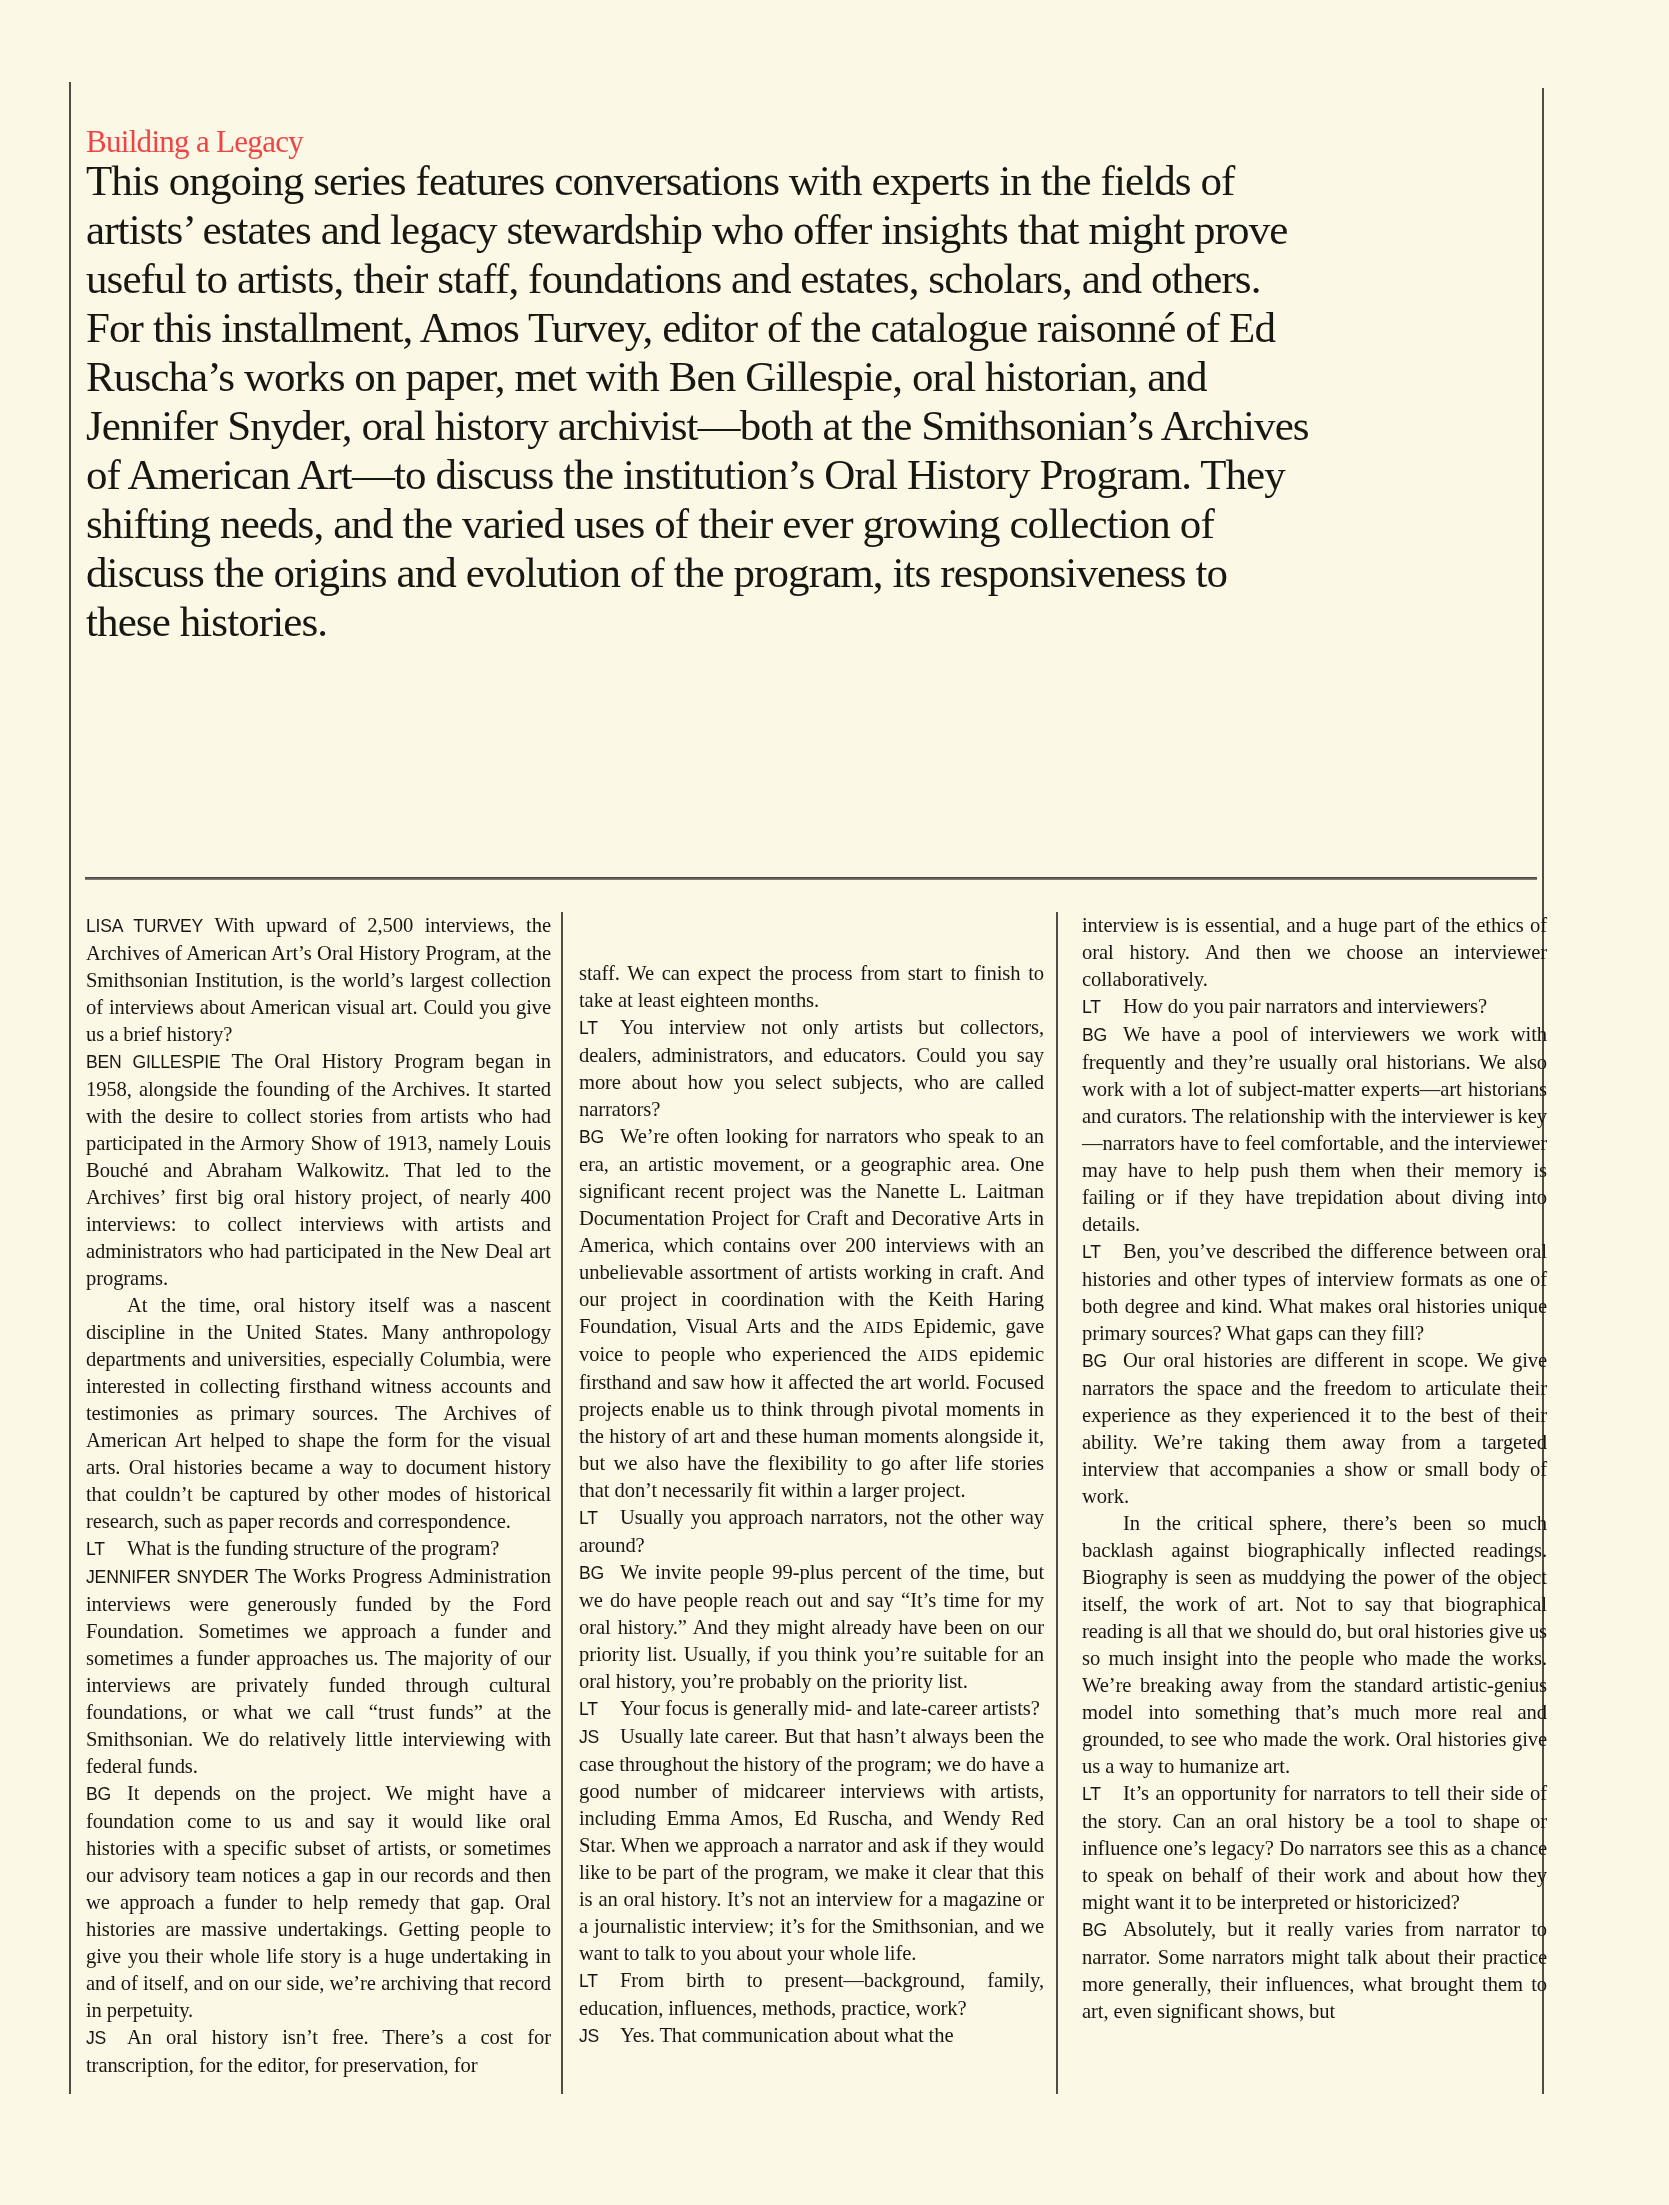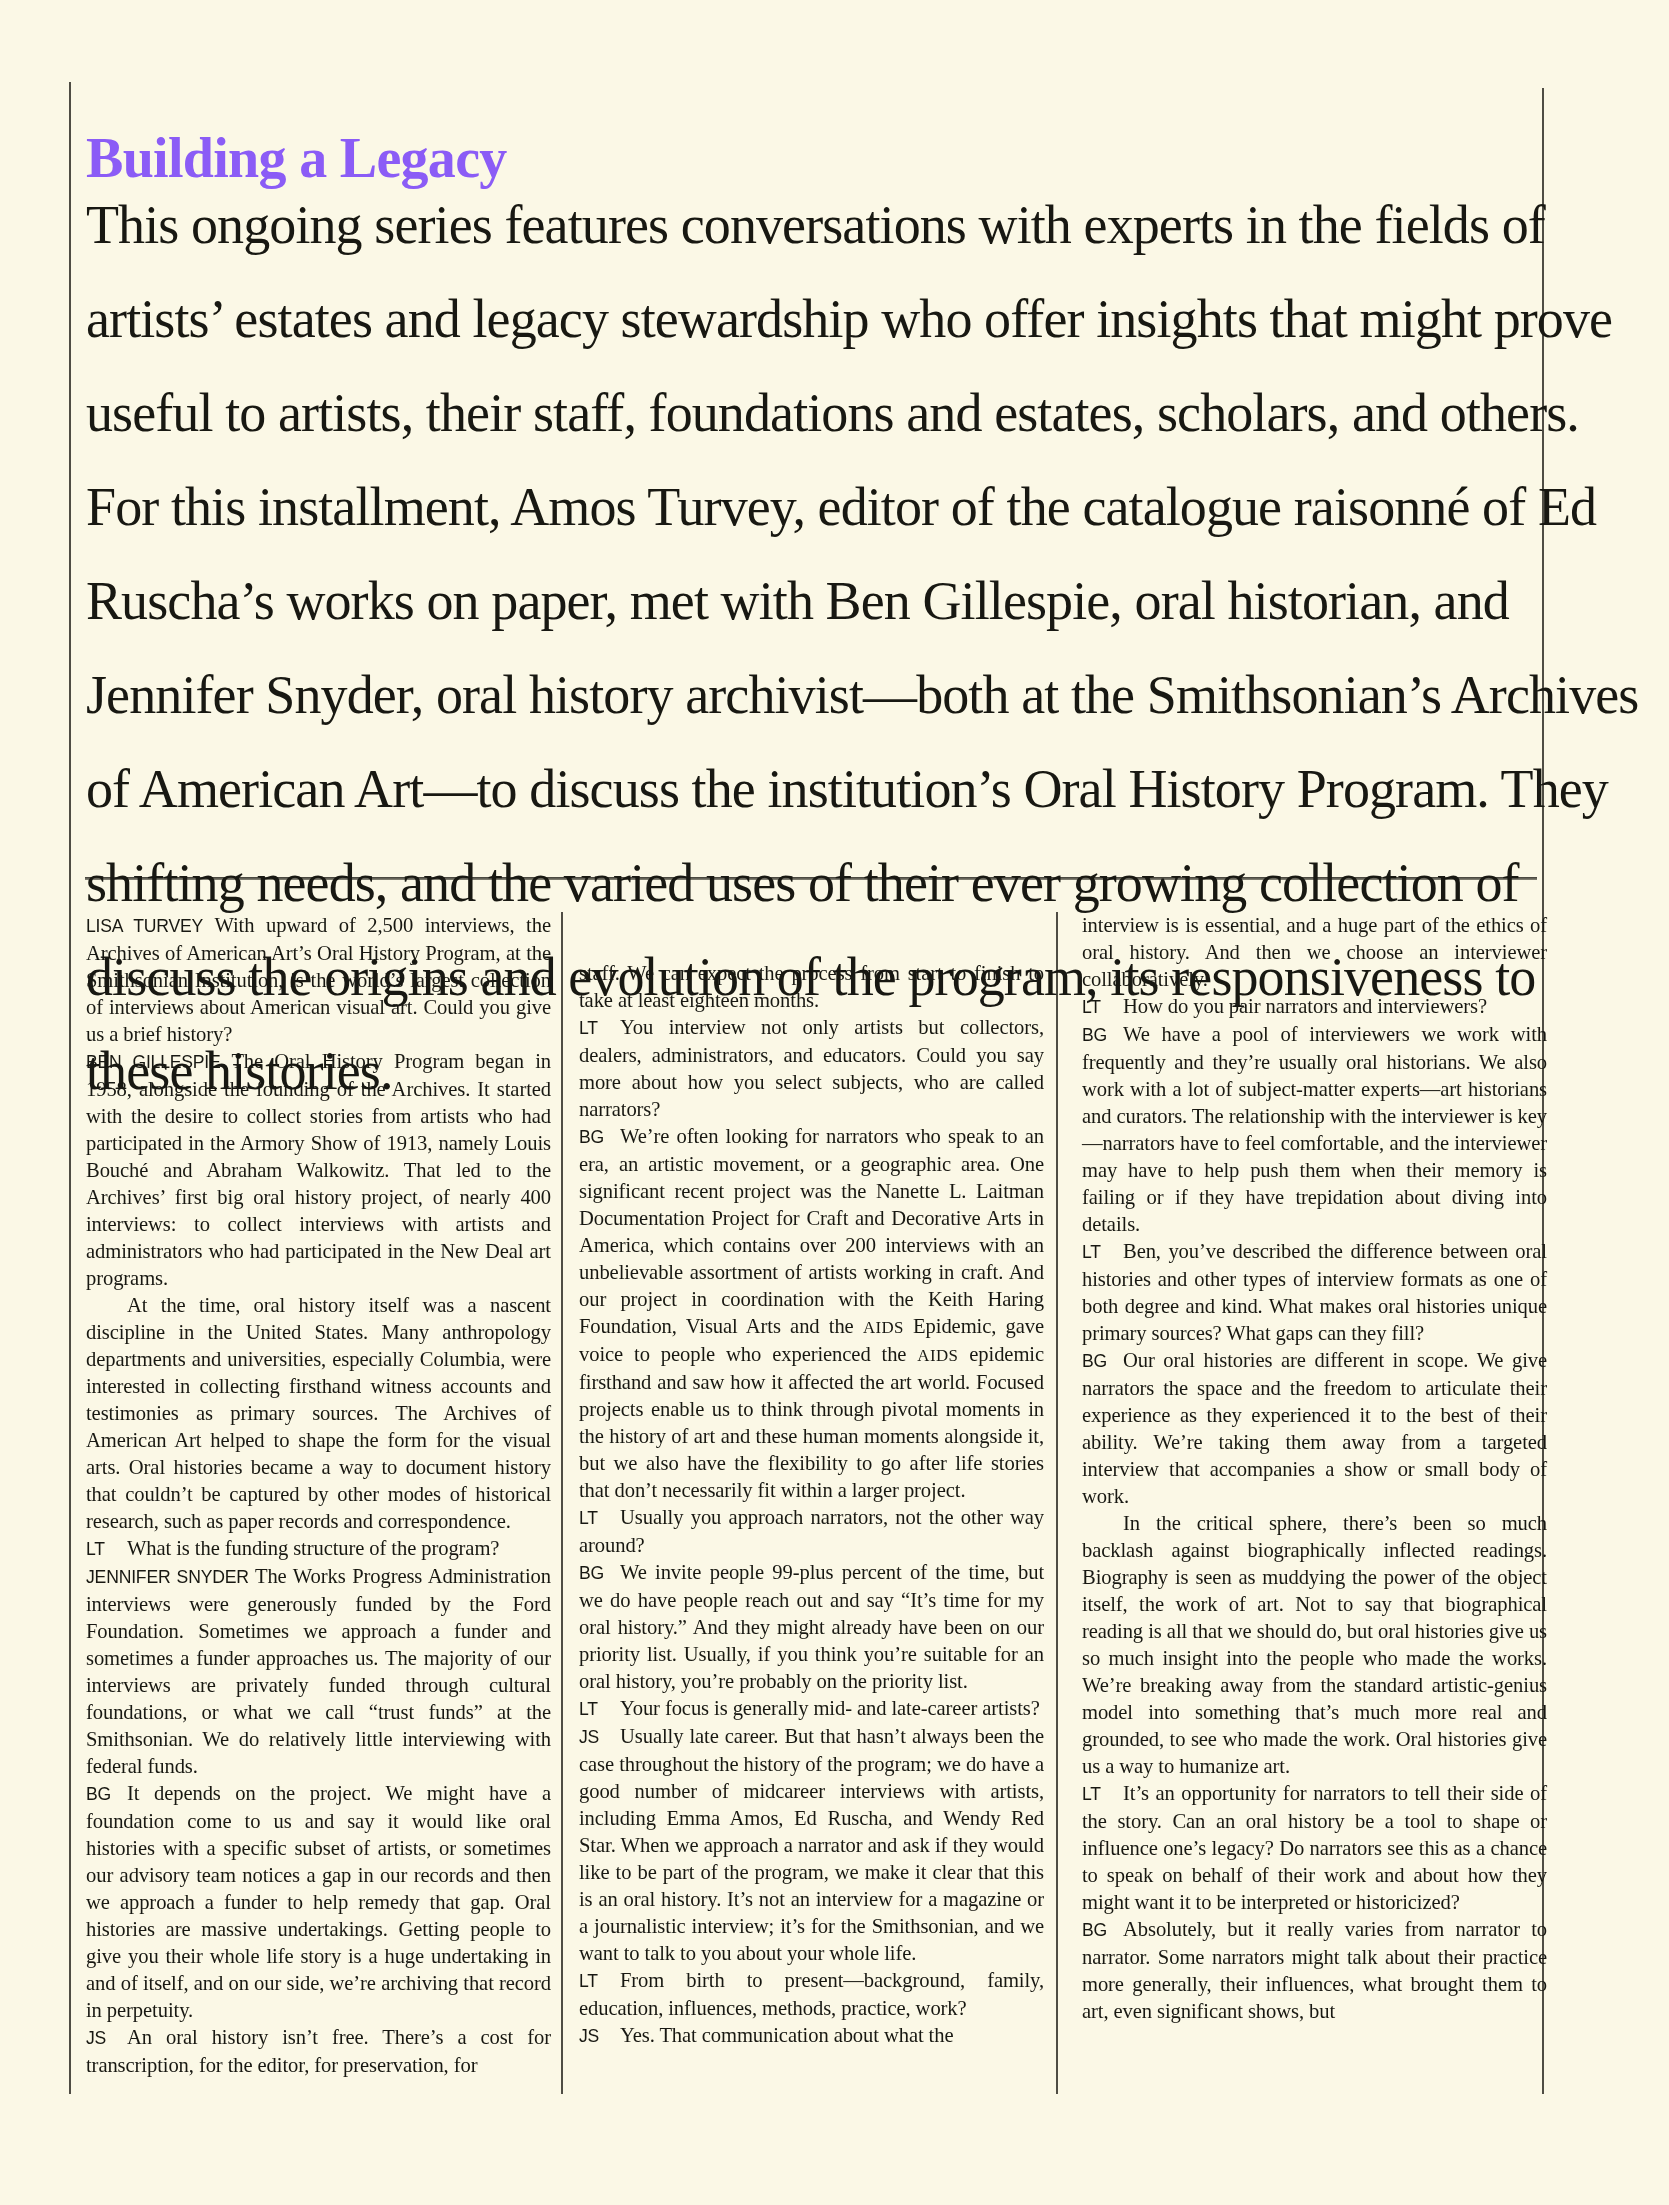--- a/index.html
+++ b/index.html
@@ -11,24 +11,24 @@
   .vrule.left{left:69px;top:82px;height:2012px;}
   .vrule.mid1{left:561px;top:912px;height:1182px;}
   .vrule.mid2{left:1056px;top:912px;height:1182px;}
   .vrule.right{left:1542px;top:88px;height:2006px;}
 
   
   .divider{position:absolute;left:85px;top:877px;width:1452px;height:2.9px;
            background:linear-gradient(#3e3d36,#8a887a);}
 
   
-  .title{position:absolute;left:86px;top:96px;font-size:56px;line-height:49px;
-         letter-spacing:-0.7px;color:#8b5cf6;font-weight:700;}
+  .title{position:absolute;left:86px;top:96px;font-size:31px;line-height:49px;
+         letter-spacing:-0.7px;color:#ef4444;font-weight:400;}
   .intro{position:absolute;left:86px;top:156px;width:1450px;color:#181812;}
-  .intro-line{font-size:54px;line-height:49px;letter-spacing:-0.9px;white-space:nowrap;margin-top:45px;}
+  .intro-line{font-size:43px;line-height:49px;letter-spacing:-0.9px;white-space:nowrap;}
 
   
   .col{position:absolute;top:912px;color:#181812;font-size:20.6px;line-height:27px;
        text-align:justify;letter-spacing:-0.1px;}
   .col1{left:86px;width:465px;}
   .col2{left:579px;width:465px;margin-top:48px;}
   .col3{left:1082px;width:465px;}
   .turn{margin:0;}
   .turn.indent{text-indent:41px;}
   .spk{font-family:"Liberation Sans", sans-serif;font-weight:400;font-size:17.6px;

